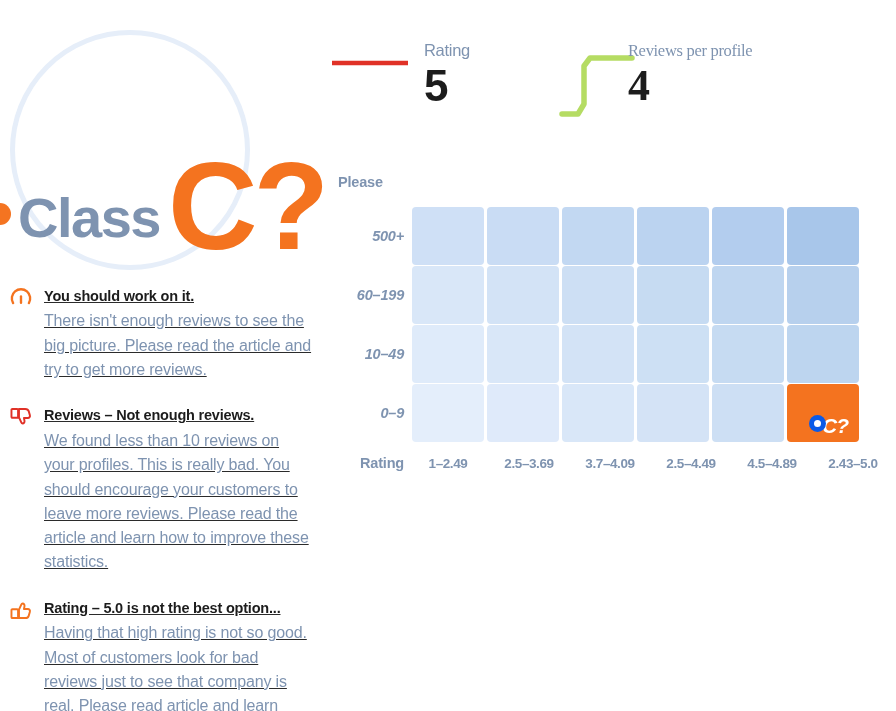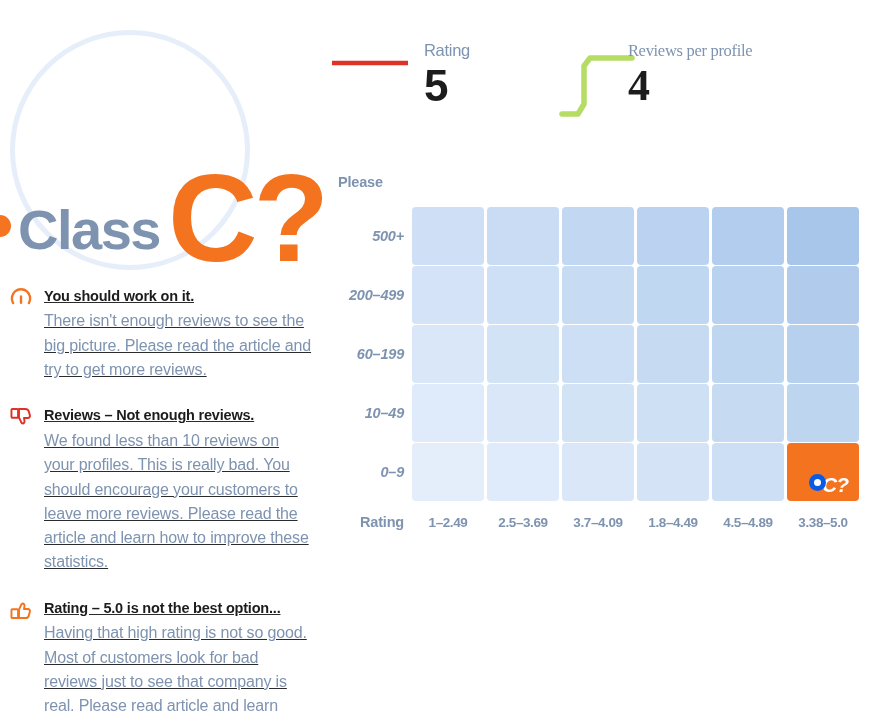--- a/index.html
+++ b/index.html
@@ -39,21 +39,21 @@
     top: 30px;
     width: 240px;
     height: 240px;
     border-radius: 50%;
     border: 5px solid #e6eef9;
     box-sizing: border-box;
   }
   .hero-title {
     position: absolute;
     left: 0px;
-    top: 144px;
+    top: 132px;
     display: flex;
     align-items: baseline;
     white-space: nowrap;
   }
   .hero-dot {
     width: 22px;
     height: 22px;
     border-radius: 50%;
     background: #f47421;
     margin-left: -11px;
@@ -254,21 +254,21 @@
     width: 82px;
     flex: none;
     text-align: right;
     padding-right: 8px;
     box-sizing: border-box;
     font-size: 14.5px;
     font-weight: bold;
     color: #7e93b0;
     letter-spacing: -0.2px;
   }
-  .hm-collabels { display: flex; gap: 3px; }
+  .hm-collabels { display: flex; gap: 9px; }
   .hm-collabel {
     width: 72px;
     flex: none;
     text-align: center;
     font-size: 13.5px;
     font-weight: bold;
     color: #7e93b0;
     letter-spacing: -0.4px;
   }
 </style>
@@ -368,31 +368,20 @@
     <div id="hm-rows">
         <div class="hm-row">
           <div class="hm-rowlabel">500+</div>
           <div class="hm-cells">
             <div class="hm-cell" style="background: rgb(207, 224, 246);"></div>
             <div class="hm-cell" style="background: rgb(201, 220, 244);"></div>
             <div class="hm-cell" style="background: rgb(194, 216, 242);"></div>
             <div class="hm-cell" style="background: rgb(187, 211, 240);"></div>
             <div class="hm-cell" style="background: rgb(179, 205, 238);"></div>
             <div class="hm-cell" style="background: rgb(168, 198, 234);"></div>
-          </div>
-        </div>
-        <div class="hm-row">
-          <div class="hm-rowlabel">200–499</div>
-          <div class="hm-cells">
-            <div class="hm-cell" style="background: rgb(212, 227, 247);"></div>
-            <div class="hm-cell" style="background: rgb(205, 224, 245);"></div>
-            <div class="hm-cell" style="background: rgb(199, 220, 243);"></div>
-            <div class="hm-cell" style="background: rgb(192, 215, 241);"></div>
-            <div class="hm-cell" style="background: rgb(185, 210, 239);"></div>
-            <div class="hm-cell" style="background: rgb(176, 203, 235);"></div>
           </div>
         </div>
         <div class="hm-row">
           <div class="hm-rowlabel">60–199</div>
           <div class="hm-cells">
             <div class="hm-cell" style="background: rgb(217, 231, 248);"></div>
             <div class="hm-cell" style="background: rgb(211, 227, 246);"></div>
             <div class="hm-cell" style="background: rgb(205, 223, 244);"></div>
             <div class="hm-cell" style="background: rgb(198, 219, 242);"></div>
             <div class="hm-cell" style="background: rgb(191, 214, 240);"></div>
@@ -427,20 +416,20 @@
           </div>
         </div>
       </div>
 
     <div class="hm-footer">
       <div class="hm-footer-label">Rating</div>
       <div class="hm-collabels" id="hm-collabels">
           <div class="hm-collabel">1–2.49</div>
           <div class="hm-collabel">2.5–3.69</div>
           <div class="hm-collabel">3.7–4.09</div>
-          <div class="hm-collabel">1.8–4.49</div>
+          <div class="hm-collabel">2.5–4.49</div>
           <div class="hm-collabel">4.5–4.89</div>
-          <div class="hm-collabel">3.38–5.0</div>
+          <div class="hm-collabel">2.43–5.0</div>
         </div>
     </div>
   </div>
 
 </div>
 
 </body></html>

